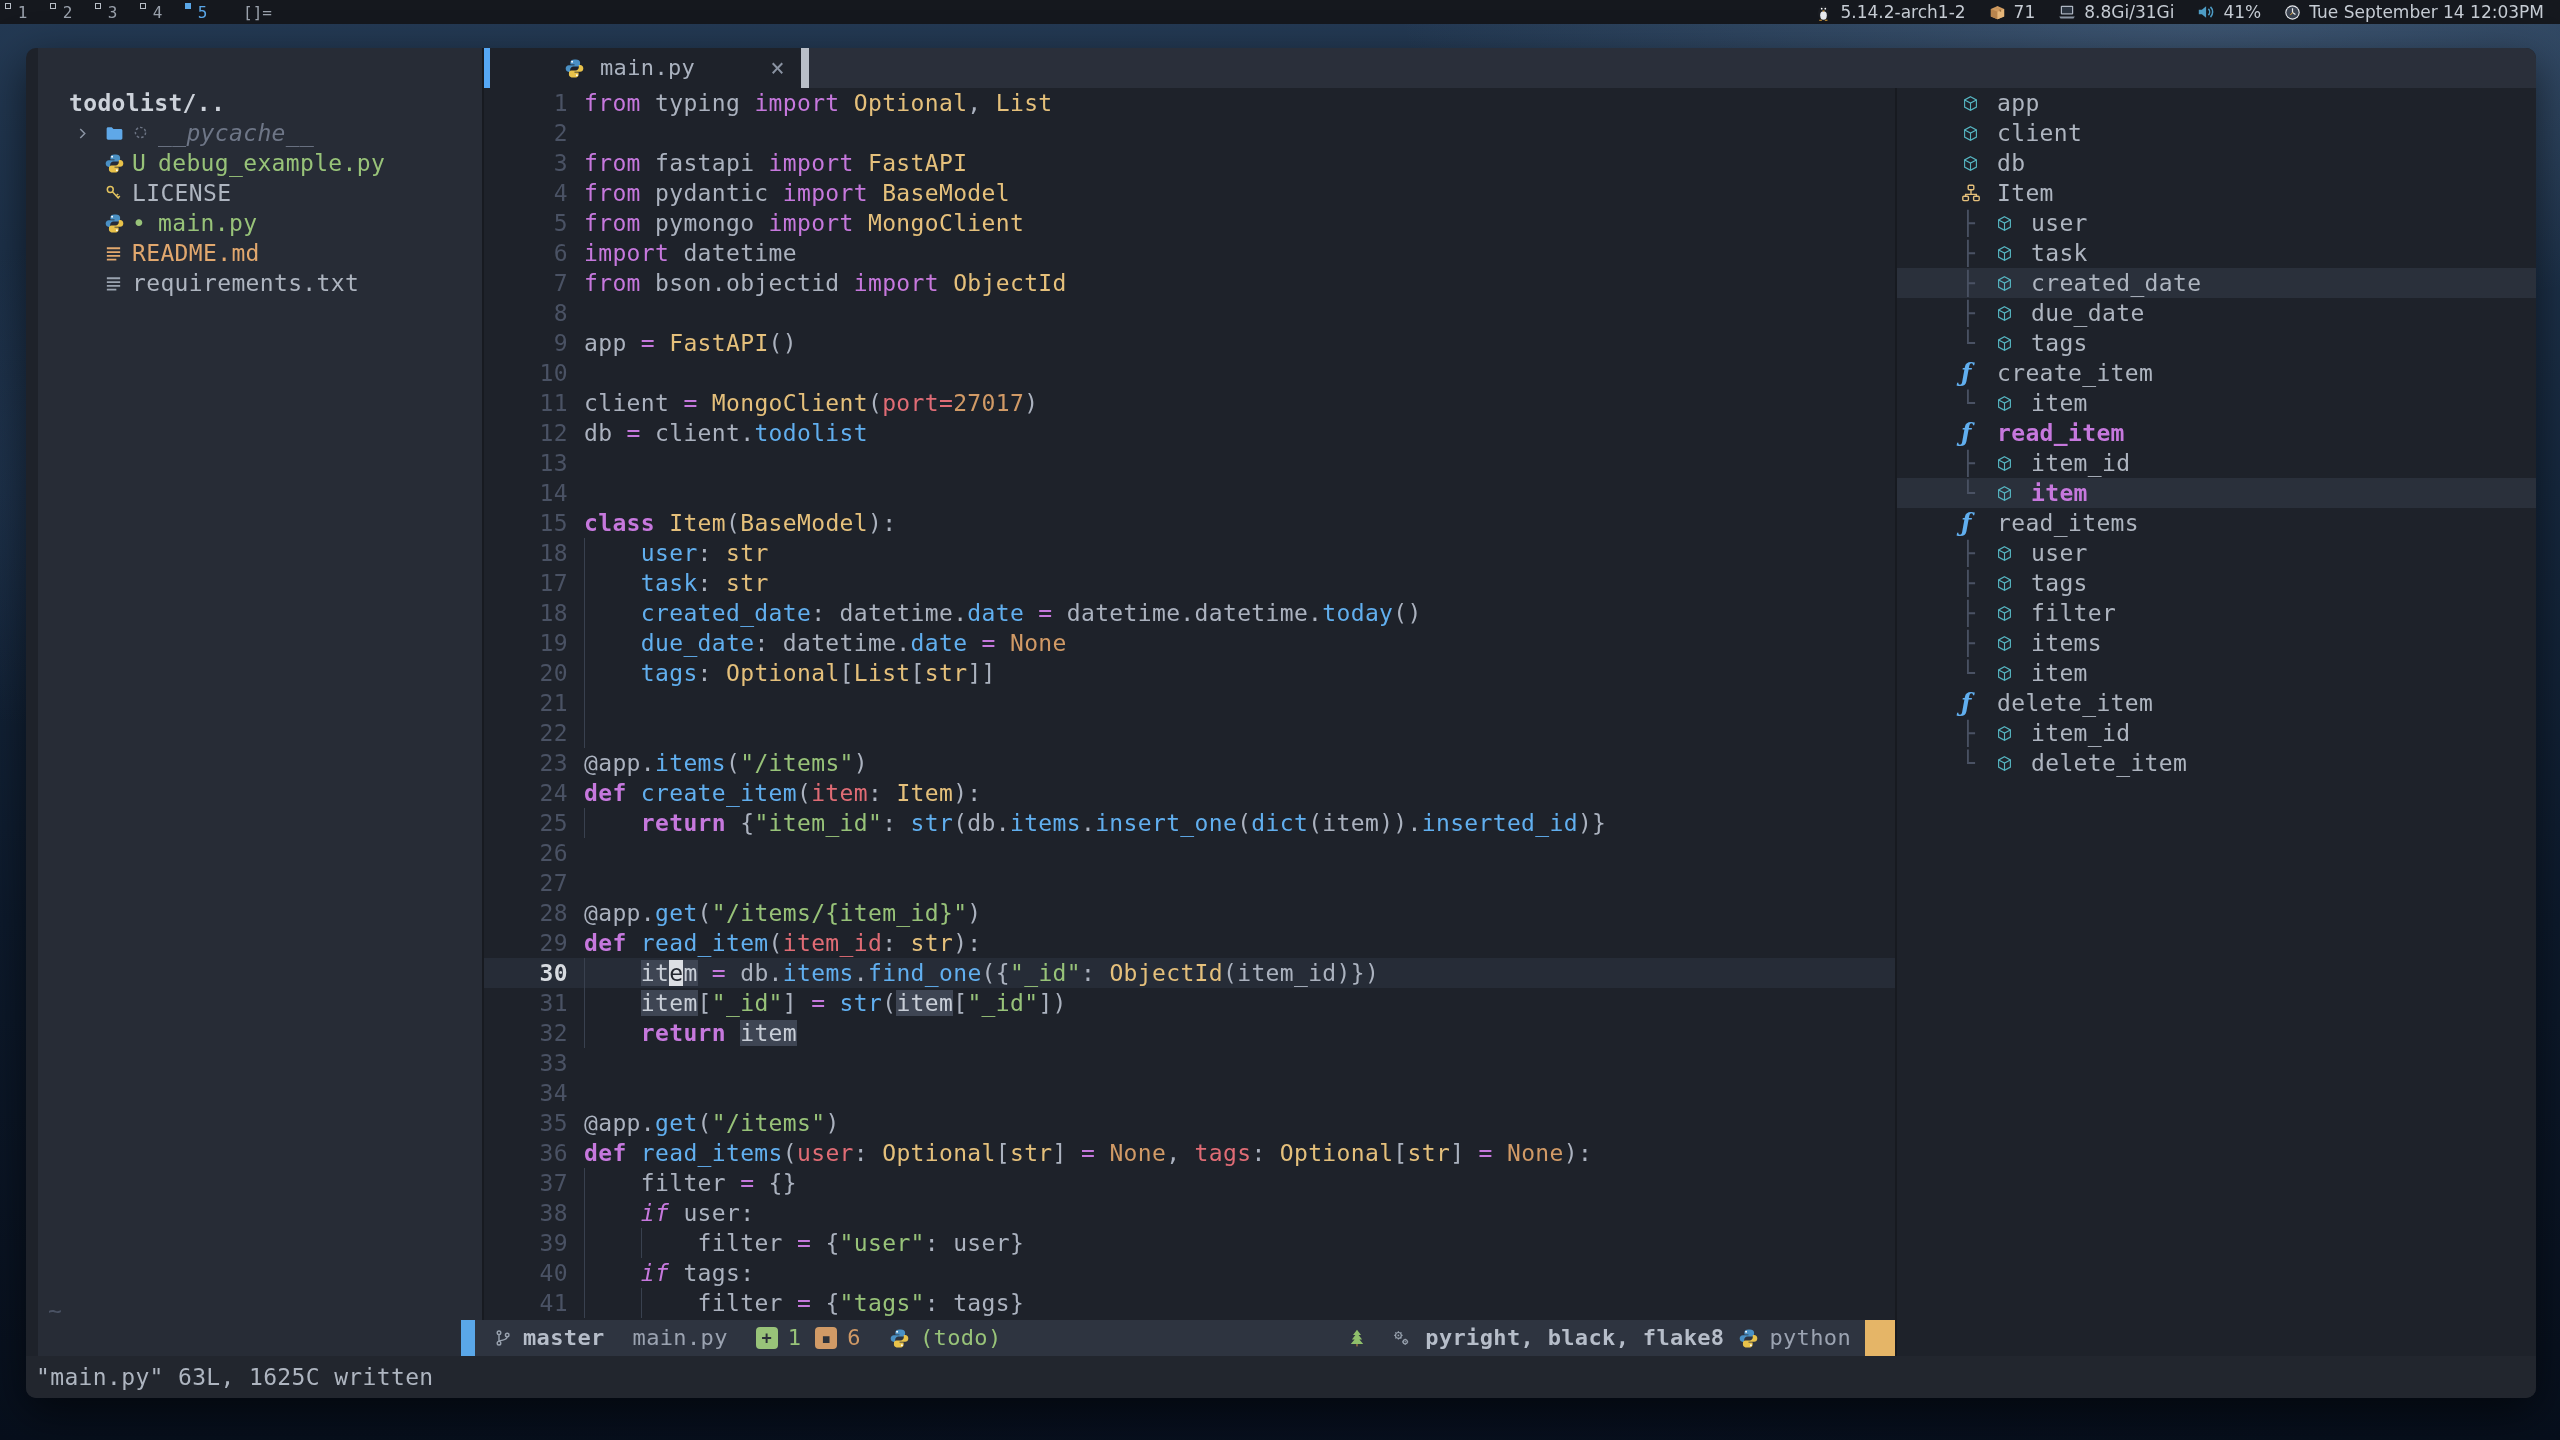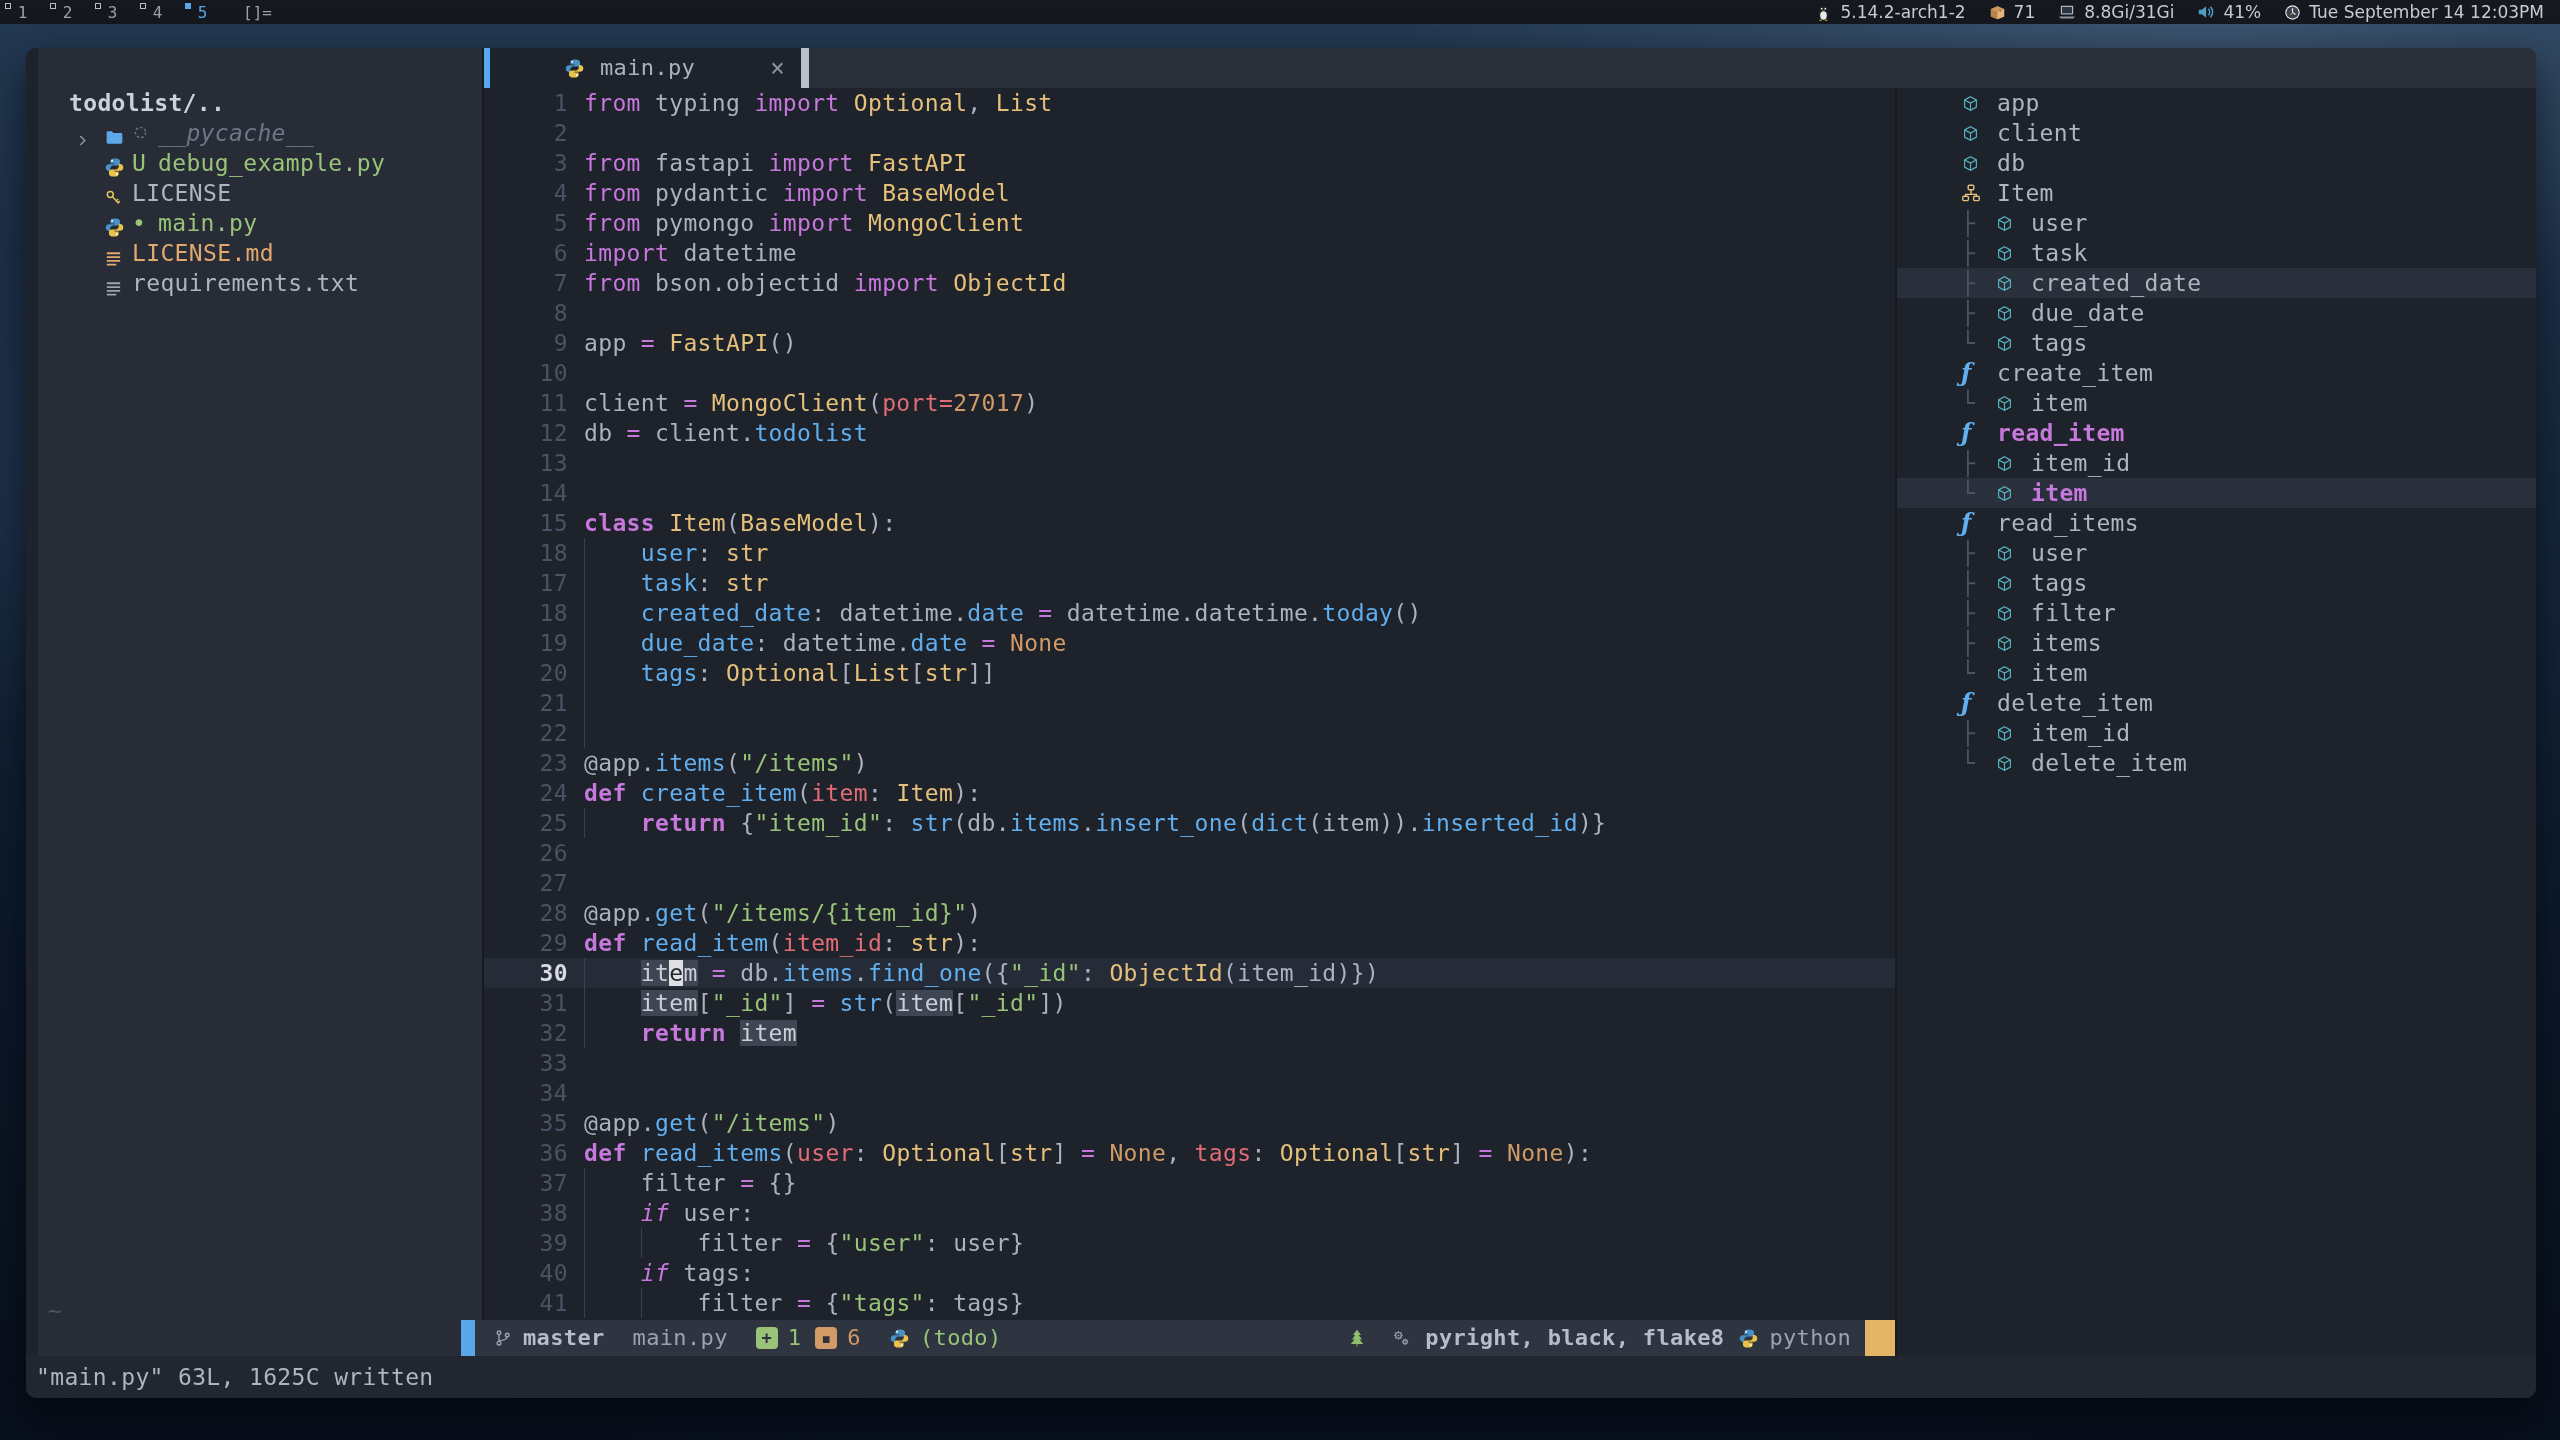--- a/index.html
+++ b/index.html
@@ -24,21 +24,21 @@
   .mods{margin-left:auto;display:flex;align-items:center;gap:22px;padding-right:16px;color:#c6ccd4;font-family:"DejaVu Sans",sans-serif;font-size:17px}
   .mod{display:inline-flex;gap:7px}
   .ic{display:inline-flex;align-items:center;justify-content:center;line-height:0}
   
   .window{position:absolute;left:26px;top:48px;width:2510px;height:1350px;background:#1e222a;
     border-radius:10px;overflow:hidden;box-shadow:0 14px 44px rgba(0,0,0,.55);
     font-family:"DejaVu Sans Mono",monospace;font-size:23px;line-height:30px;letter-spacing:.35px;color:#abb2bf}
   
   .treepane{position:absolute;left:12px;top:0;width:456px;height:1308px;background:#272c36}
   .tree-root{padding:40px 0 0 31px;height:30px;line-height:30px;font-weight:bold;color:#cdd2da}
-  .trow{display:flex;align-items:flex-end;height:30px;line-height:30px;padding-left:37px;white-space:pre}
+  .trow{display:flex;align-items:center;height:30px;line-height:30px;padding-left:37px;white-space:pre}
   .t-chev{width:29px;flex:none;display:inline-flex;align-items:center}
   .t-icon{width:28px;flex:none;display:inline-flex;align-items:center}
   .t-status{width:26px;flex:none;color:#98c379}
   .t-label{color:#aeb5c0}
   .trow.dir .t-label{color:#6e7687;font-style:italic}
   .trow.green .t-label{color:#98c379}
   .trow.orange .t-label{color:#e2a86e}
   .tree-tilde{position:absolute;left:10px;top:1248px;color:#4a5264}
   .vsep{position:absolute;top:0;width:2px;background:#171a20}
   
@@ -196,21 +196,21 @@
                 <path d="M8.9 8.2l6.6 7M12.9 12.4l2.1-1.9M14.8 14.4l1.9-1.7"></path>
               </svg></span></span><span class="t-label">LICENSE</span></div>
         <div class="trow green"><span class="t-chev"></span><span class="t-icon"><span class="ic"><svg viewBox="0 0 20 20" width="21" height="21">
                 <path fill="#4a90c4" d="M9.9 1.4c-2.5 0-3.8 1-3.8 2.7v2h3.9v.8H4.7C2.8 6.9 1.6 8.2 1.6 10.1s1.2 3.2 3.1 3.2h1.2v-2.2c0-1.7 1.4-3 3.1-3h3.9c1.4 0 2.4-1.1 2.4-2.5V4.1c0-1.7-1.8-2.7-3.9-2.7z"></path>
                 <path fill="#e8c24a" d="M10.1 18.6c2.5 0 3.8-1 3.8-2.7v-2H10v-.8h5.3c1.9 0 3.1-1.3 3.1-3.2s-1.2-3.2-3.1-3.2h-1.2v2.2c0 1.7-1.4 3-3.1 3H7.1c-1.4 0-2.4 1.1-2.4 2.5v1.5c0 1.7 1.8 2.7 3.9 2.7z"></path>
                 <circle cx="7.7" cy="3.6" r=".9" fill="#fff"></circle>
                 <circle cx="12.3" cy="16.4" r=".9" fill="#fff"></circle>
               </svg></span></span><span class="t-status">•</span><span class="t-label">main.py</span></div>
         <div class="trow orange"><span class="t-chev"></span><span class="t-icon"><span class="ic"><svg viewBox="0 0 20 20" width="19" height="19" stroke="#e2a86e" stroke-width="1.9" fill="none">
                 <path d="M3 4.5h14M3 8.5h14M3 12.5h14M3 16.5h10"></path>
-              </svg></span></span><span class="t-label">LICENSE.md</span></div>
+              </svg></span></span><span class="t-label">README.md</span></div>
         <div class="trow plain"><span class="t-chev"></span><span class="t-icon"><span class="ic"><svg viewBox="0 0 20 20" width="19" height="19" stroke="#9aa3b0" stroke-width="1.9" fill="none">
                 <path d="M3 4.5h14M3 8.5h14M3 12.5h14M3 16.5h10"></path>
               </svg></span></span><span class="t-label">requirements.txt</span></div>
       </div>
     <span class="tree-tilde">~</span>
   </div>
   <div class="vsep" style="left:456px;height:1308px"></div>
 
   <div class="tabline">
     <div class="tab active">

